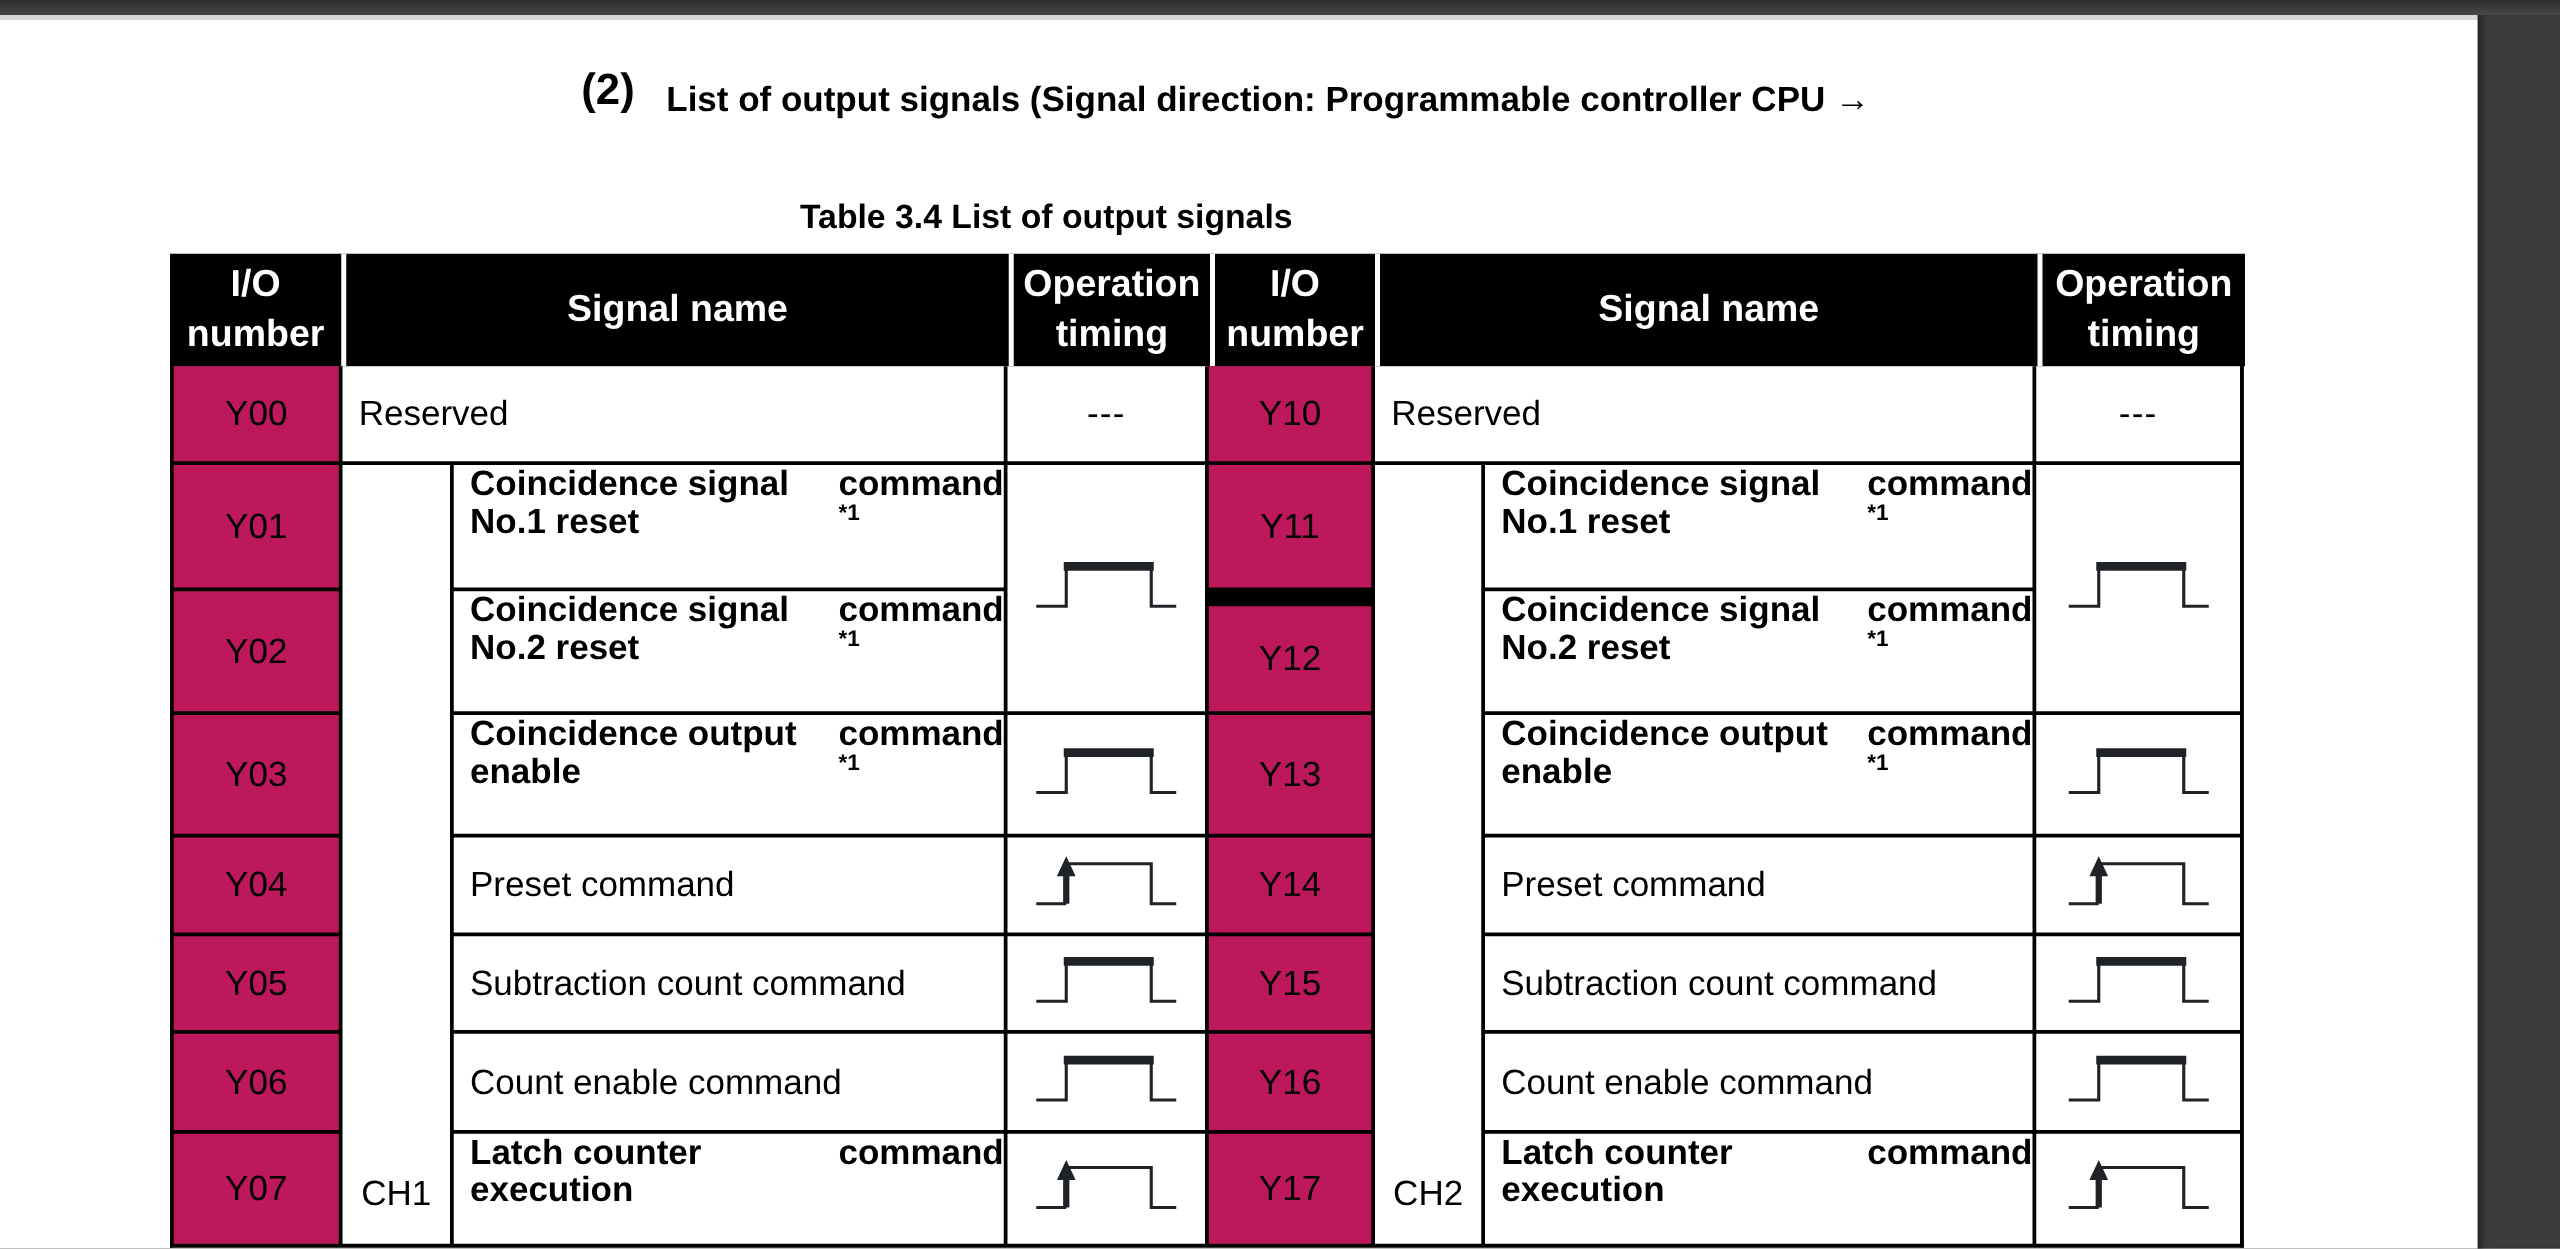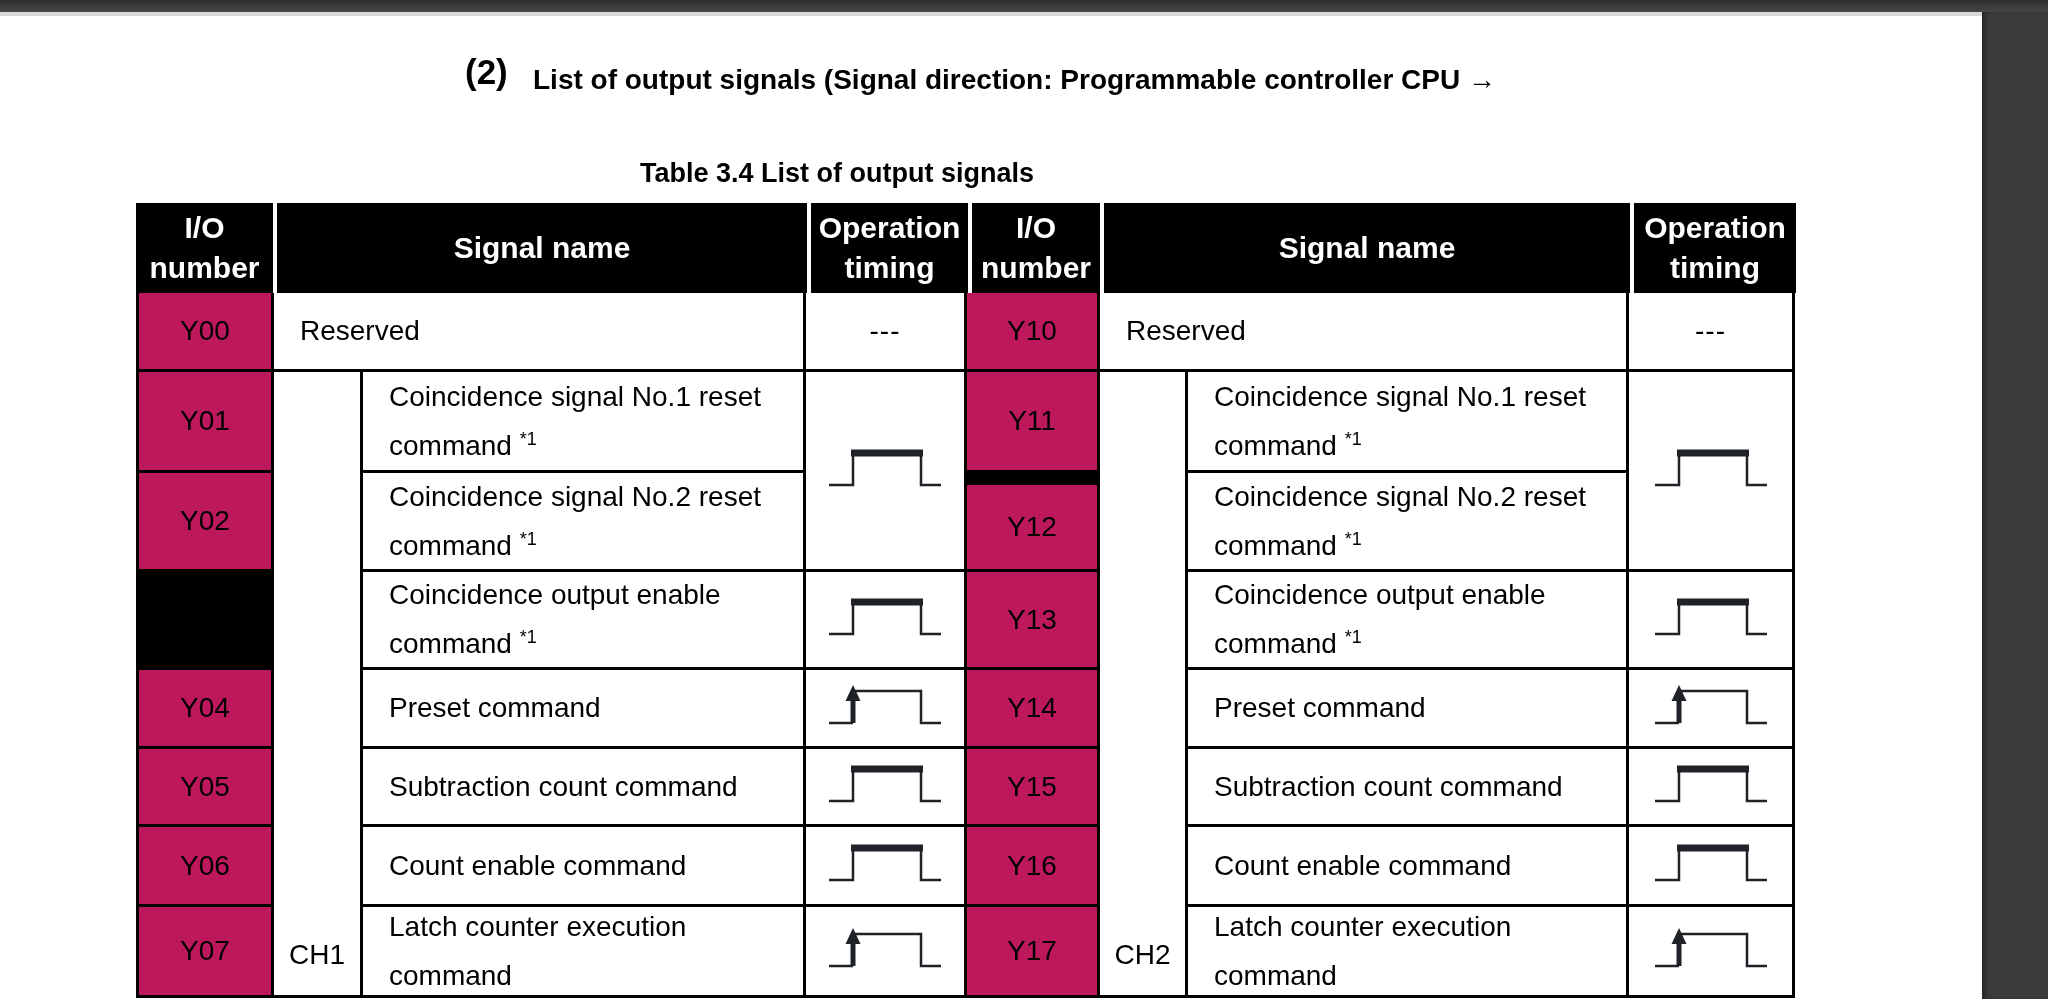--- a/index.html
+++ b/index.html
@@ -24,23 +24,23 @@
   .tbl-header .hcol{position:absolute;top:0;height:90px;display:flex;flex-direction:column;
     justify-content:center;align-items:center;color:#fff;font-size:30px;font-weight:bold;line-height:40px;}
   .tbl-header .hdiv{position:absolute;top:0;width:4px;height:90px;background:#fff;}
   
   .tbl-grid{position:absolute;left:136px;top:293px;background:#000;
     display:grid;gap:3px;border:3px solid #000;border-top:none;
     grid-template-columns:132px 86px 440px 158px 130px 85px 438px 163px;
     grid-template-rows:76px 98px 96px 95px 76px 75px 77px 88px;}
   .cell{background:#fff;display:flex;align-items:center;font-size:28px;}
   .cell.io{background:#be185d;justify-content:center;}
-  .cell.sig{padding-left:26px;}
+  .cell.sig{padding-left:13px;}
   .cell.sig .l{line-height:30px;}
-  .cell.sig.two{flex-direction:column;align-items:flex-start;justify-content:center;row-gap:19px;}
+  .cell.sig.two{flex-direction:row;align-items:flex-start;justify-content:center;row-gap:19px;font-weight:bold;}
   .cell.ch{align-items:flex-end;justify-content:center;padding-bottom:24px;}
   .cell.op{justify-content:center;}
   .cell.op.dash{letter-spacing:1px;}
   sup.fn{font-size:18px;vertical-align:super;line-height:0;}
 </style>
 </head>
 <body>
 
 <div class="top-bar"></div>
 <div class="top-sep"></div>
@@ -97,20 +97,21 @@
       <div class=""><svg width="118" height="46" viewBox="0 0 118 46">
           <path d="M3 41 H27 V9 H95 V41 H115" fill="none" stroke="#1f2328" stroke-width="2.5"></path>
           <path d="M25 9 H97" fill="none" stroke="#1f2328" stroke-width="7"></path>
         </svg></div>
     </div>
     <div class="cell io" style="grid-area: 3 / 1;">Y02</div>
     <div class="cell sig two" style="grid-area: 3 / 3;">
       <div class="l">Coincidence signal No.2 reset</div>
       <div class="l">command <sup class="fn">*1</sup></div>
     </div>
+    <div class="cell io" style="grid-area: 4 / 1;">Y03</div>
     <div class="cell sig two" style="grid-area: 4 / 3;">
       <div class="l">Coincidence output enable</div>
       <div class="l">command <sup class="fn">*1</sup></div>
     </div>
     <div class="cell op" style="grid-area: 4 / 4;">
       <div class=""><svg width="118" height="46" viewBox="0 0 118 46">
           <path d="M3 41 H27 V9 H95 V41 H115" fill="none" stroke="#1f2328" stroke-width="2.5"></path>
           <path d="M25 9 H97" fill="none" stroke="#1f2328" stroke-width="7"></path>
         </svg></div>
     </div>

